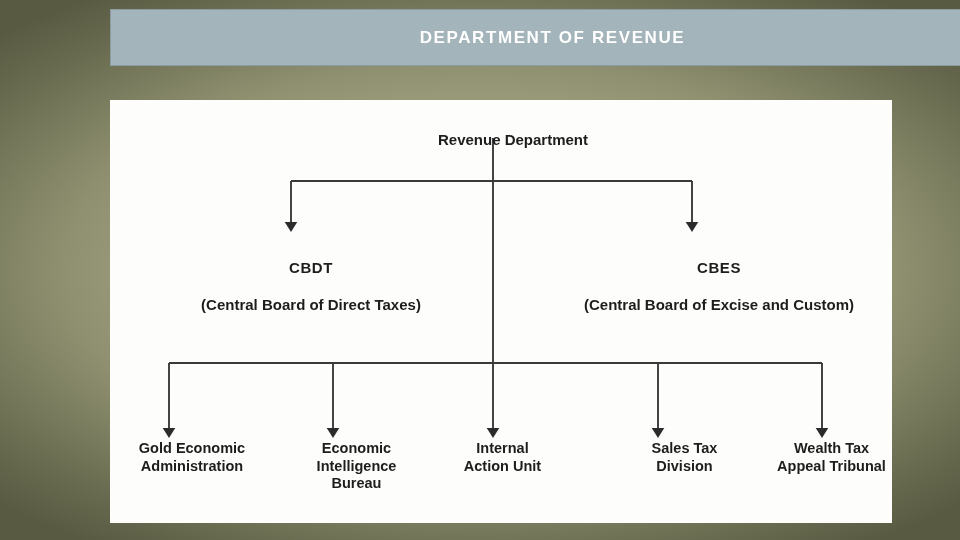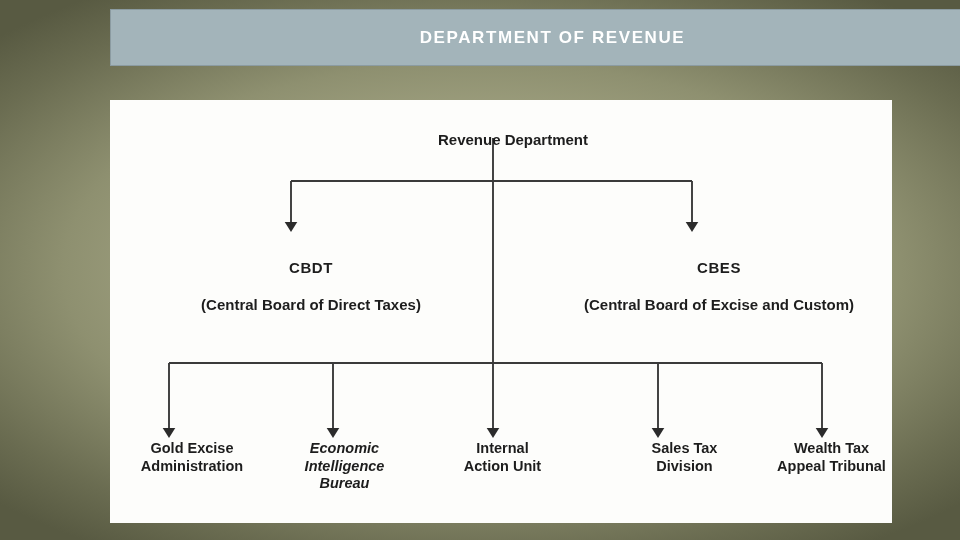--- a/index.html
+++ b/index.html
@@ -113,21 +113,21 @@
     position: absolute;
     text-align: center;
     color: #1d1d1d;
     font-weight: bold;
     font-size: 14.5px;
     line-height: 1.22;
     font-family: "Liberation Sans", sans-serif;
     white-space: pre-line;
   }
   #leaf-0 { left: 2px;   top: 340px; width: 160px; }
-  #leaf-1 { left: 152px; top: 340px; width: 165px; font-style: italic; }
+  #leaf-1 { left: 164px; top: 340px; width: 165px; }
   #leaf-2 { left: 310px; top: 340px; width: 165px; }
   #leaf-3 { left: 492px; top: 340px; width: 165px; }
   #leaf-4 { left: 639px; top: 340px; width: 165px; }
 </style>
 </head>
 <body>
 
 <div id="slide">
 
   <div id="title-bar">
@@ -172,21 +172,21 @@
     <div class="node-label" id="node-cbes">
       <span class="node-abbr">CBES</span>
       <span class="node-full">(Central Board of Excise and Custom)</span>
     </div>
 
     <div class="node-label" id="node-cbdt">
       <span class="node-abbr">CBDT</span>
       <span class="node-full">(Central Board of Direct Taxes)</span>
     </div>
 
-    <div class="leaf-label" id="leaf-0">Gold Excise
+    <div class="leaf-label" id="leaf-0">Gold Economic
 Administration</div>
 
     <div class="leaf-label" id="leaf-1">Economic
 Intelligence
 Bureau</div>
 
     <div class="leaf-label" id="leaf-2">Internal
 Action Unit</div>
 
     <div class="leaf-label" id="leaf-3">Sales Tax

